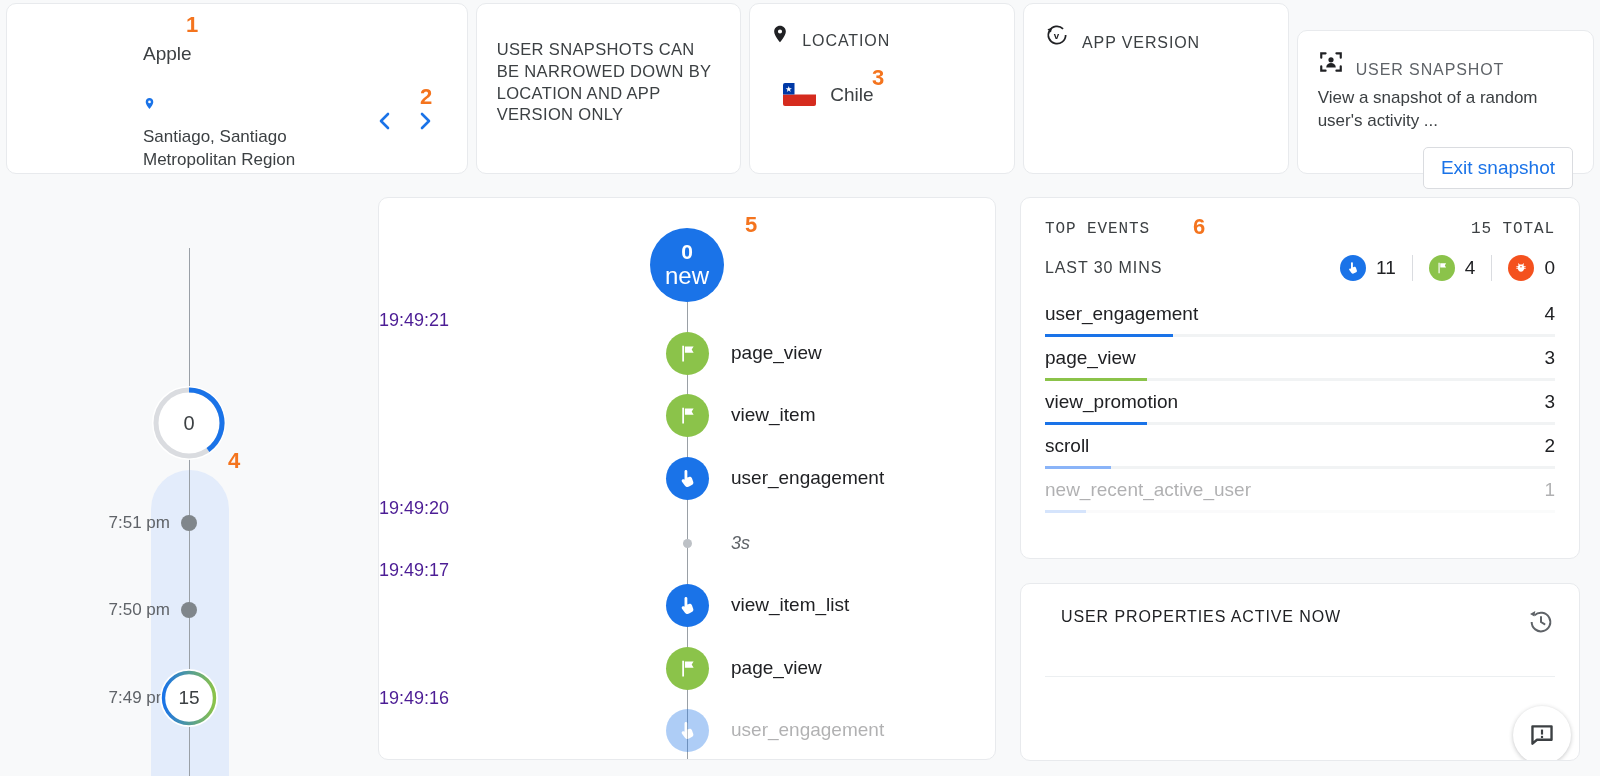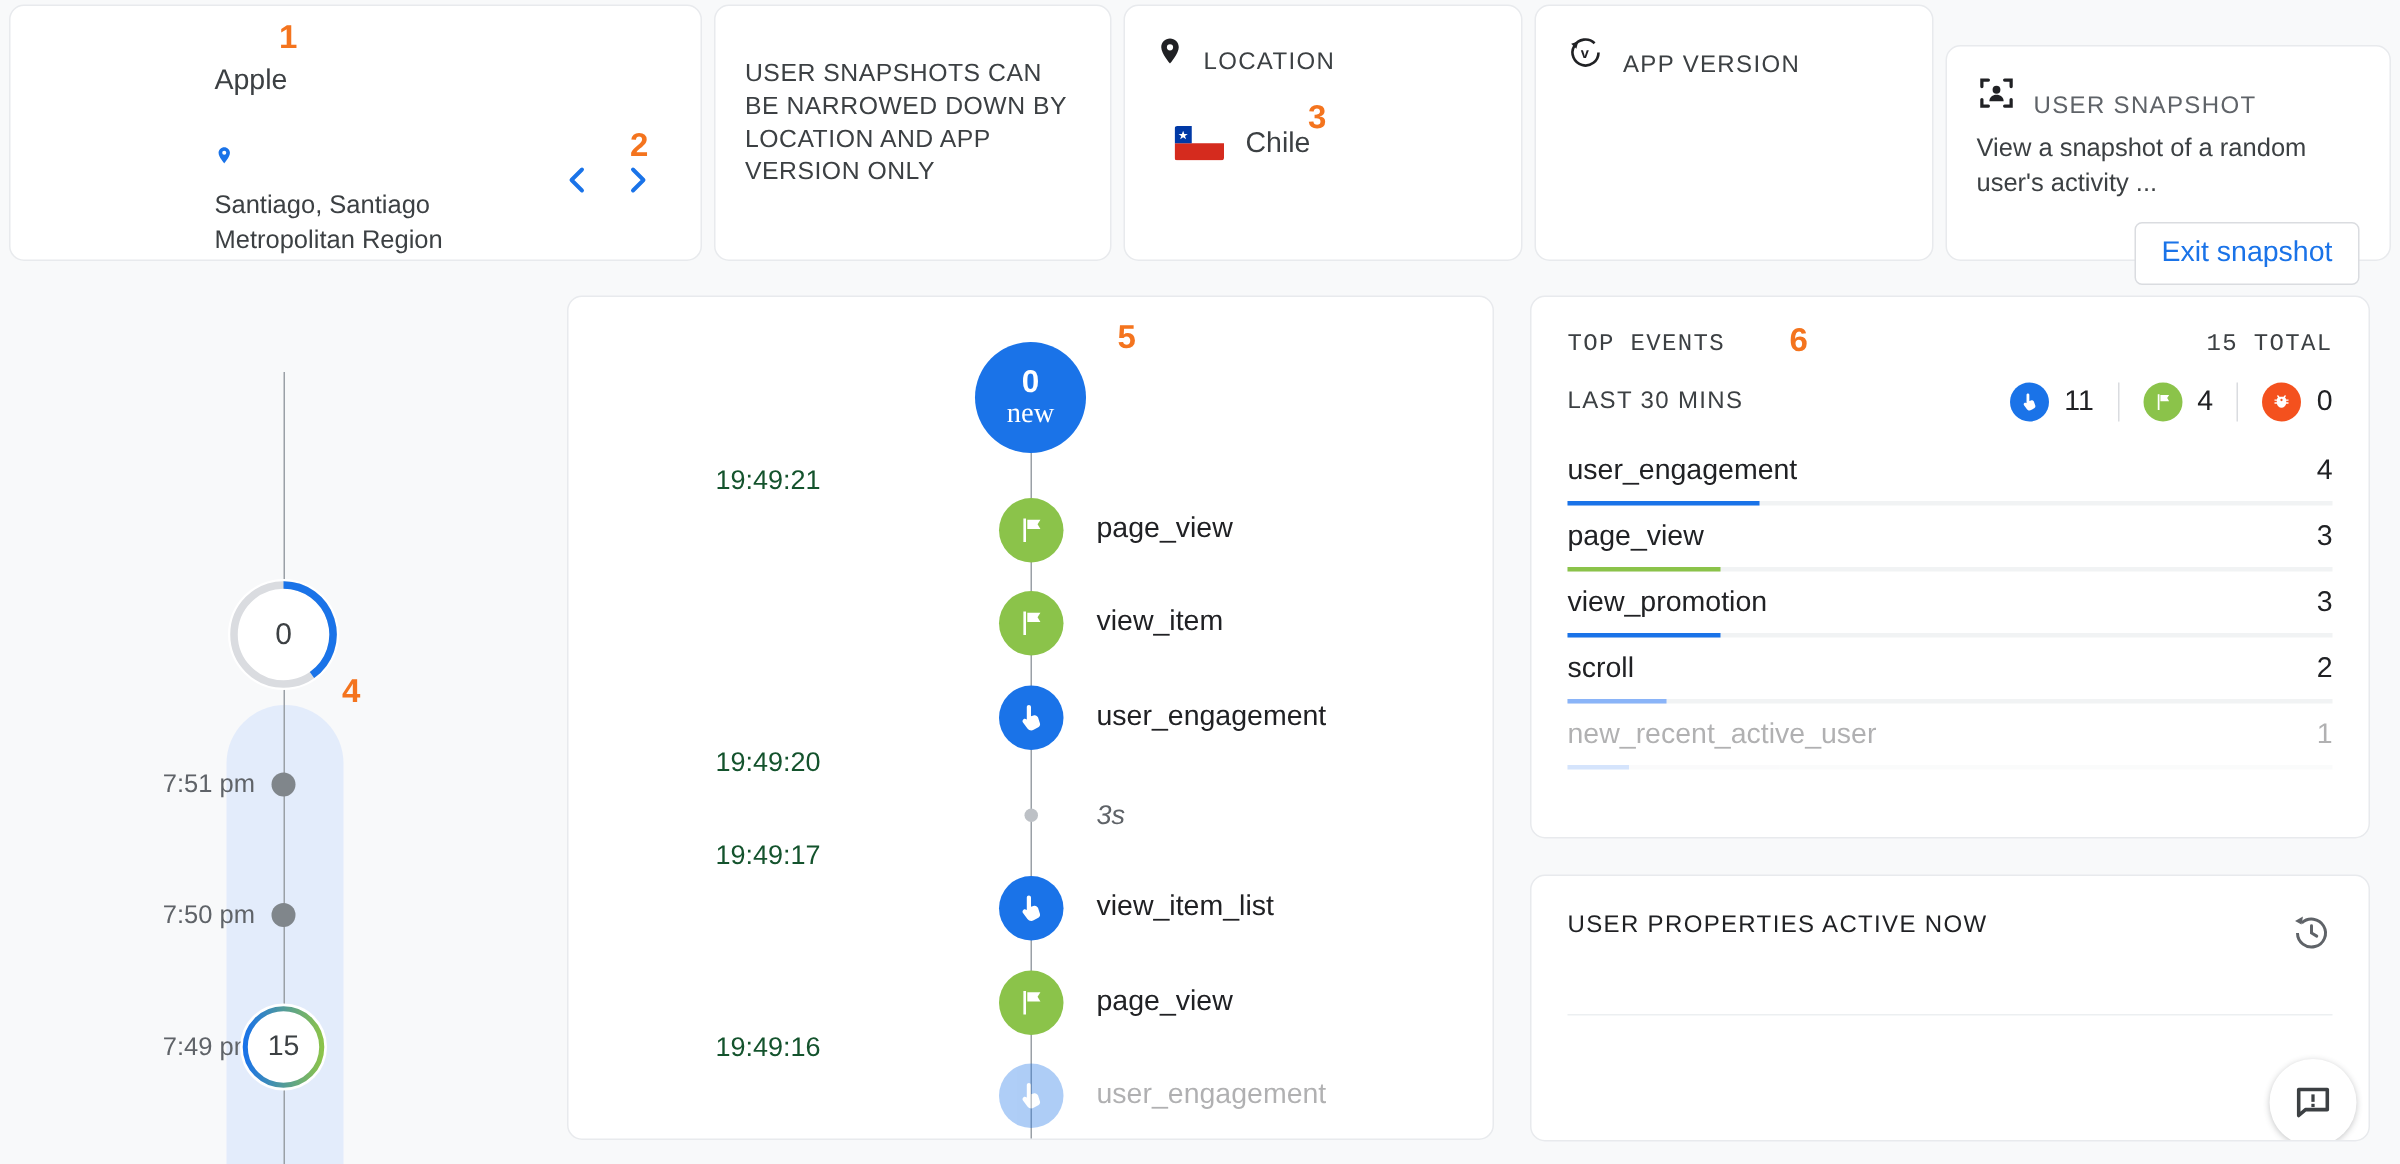--- a/index.html
+++ b/index.html
@@ -132,29 +132,29 @@
     width: 1px; background: #9aa0a6;
   }
   .new-bubble {
     position: absolute; left: 271px; top: 30px;
     width: 74px; height: 74px; border-radius: 50%;
     background: #1a73e8; color: #fff;
     display: flex; flex-direction: column; align-items: center;
     justify-content: center; line-height: 1.05;
   }
   .new-bubble .n { font-size: 21px; font-weight: bold; }
-  .new-bubble .l { font-size: 19px; font-family: Liberation Serif, serif; }
+  .new-bubble .l { font-size: 24px; }
 
   .ev-row {
     position: absolute; left: 0; width: 100%; height: 44px;
     display: flex; align-items: center;
   }
   .ev-time {
-    position: absolute; width: 288px; text-align: center; padding-right: 22px;
-    font-size: 18px; color: #14532d;
+    position: absolute; width: 288px; text-align: left; padding-right: 22px;
+    font-size: 18px; color: #4c1d95;
   }
   .ev-icon {
     position: absolute; left: 287px;
     width: 43px; height: 43px; border-radius: 50%;
     display: flex; align-items: center; justify-content: center;
   }
   .ev-name {
     position: absolute; left: 352px;
     font-size: 19px; color: #202124;
   }
@@ -204,21 +204,21 @@
     display: flex; justify-content: space-between; align-items: baseline;
     font-size: 19px; color: #202124; padding-bottom: 9px;
   }
   .bar-track {
     position: relative; height: 3px; background: #f1f3f4; width: 100%;
   }
   .bar-fill { position: absolute; left: 0; top: 0; height: 3px; }
 
   .props-card {
     position: absolute; left: 1020px; top: 583px;
-    width: 560px; height: 178px; padding: 24px 24px 0 24px;
+    width: 560px; height: 178px; padding: 24px 24px 0 40px;
     overflow: hidden;
   }
   .props-head-row { display: flex; justify-content: space-between; }
   .props-title {
     font-size: 16px; letter-spacing: .9px; color: #202124; font-weight: 500;
   }
   .props-divider {
     position: absolute; left: 24px; right: 24px; top: 92px;
     height: 1px; background: #eceff1;
   }

